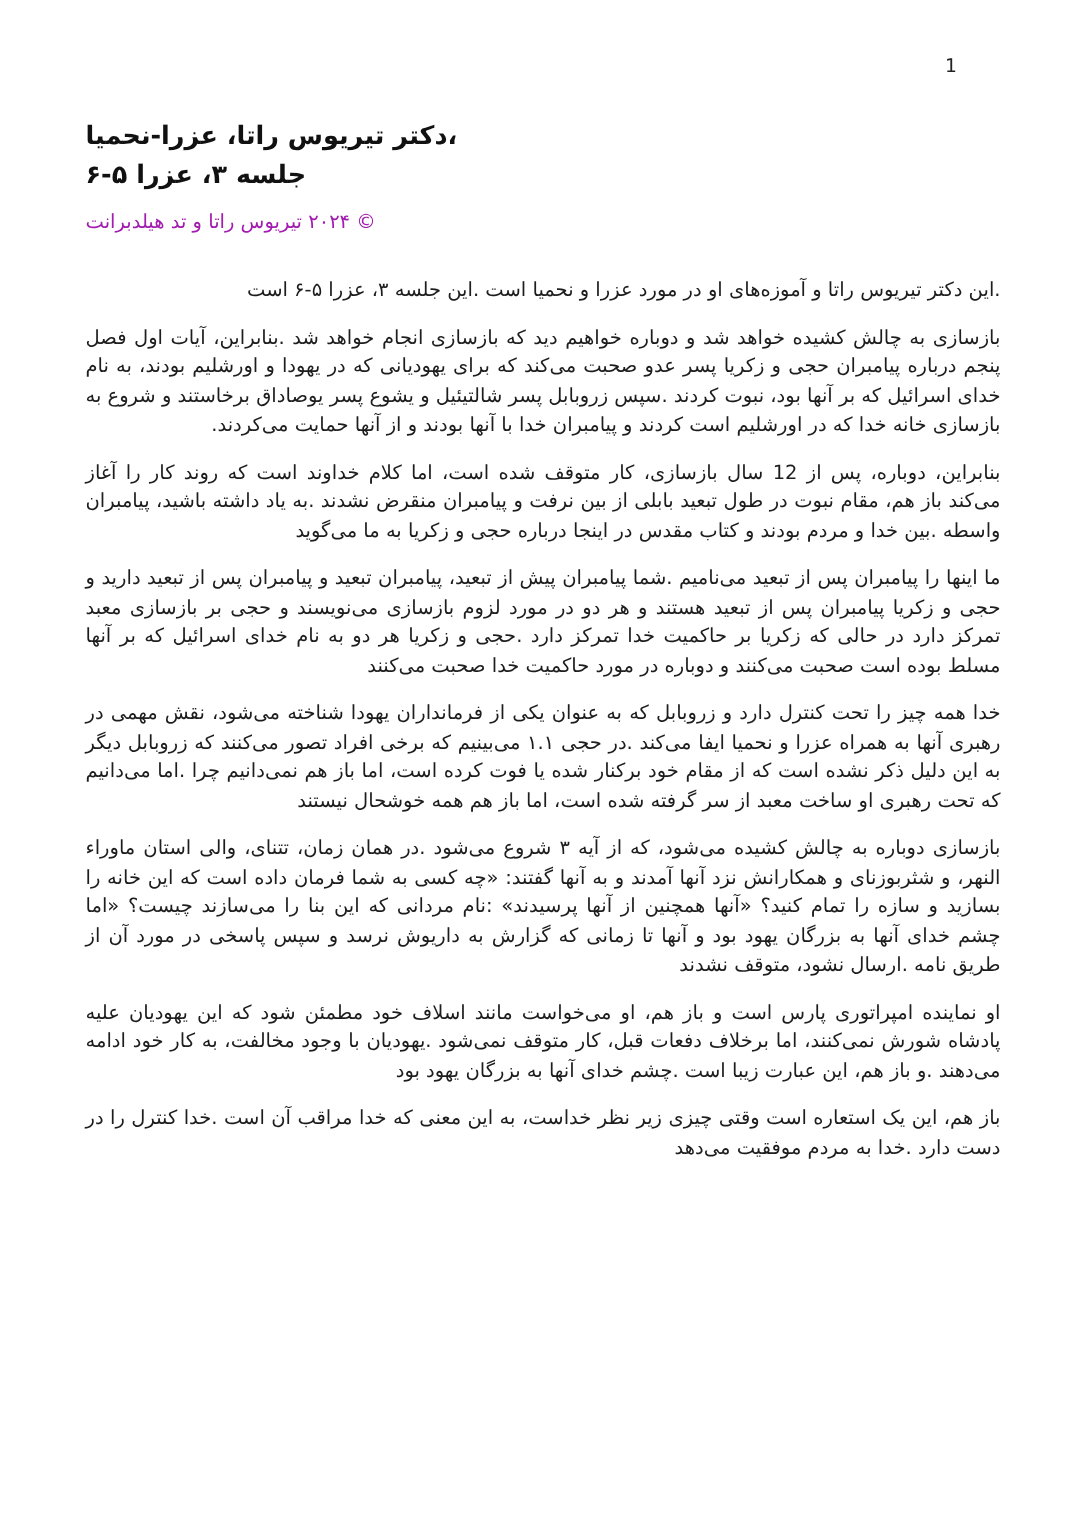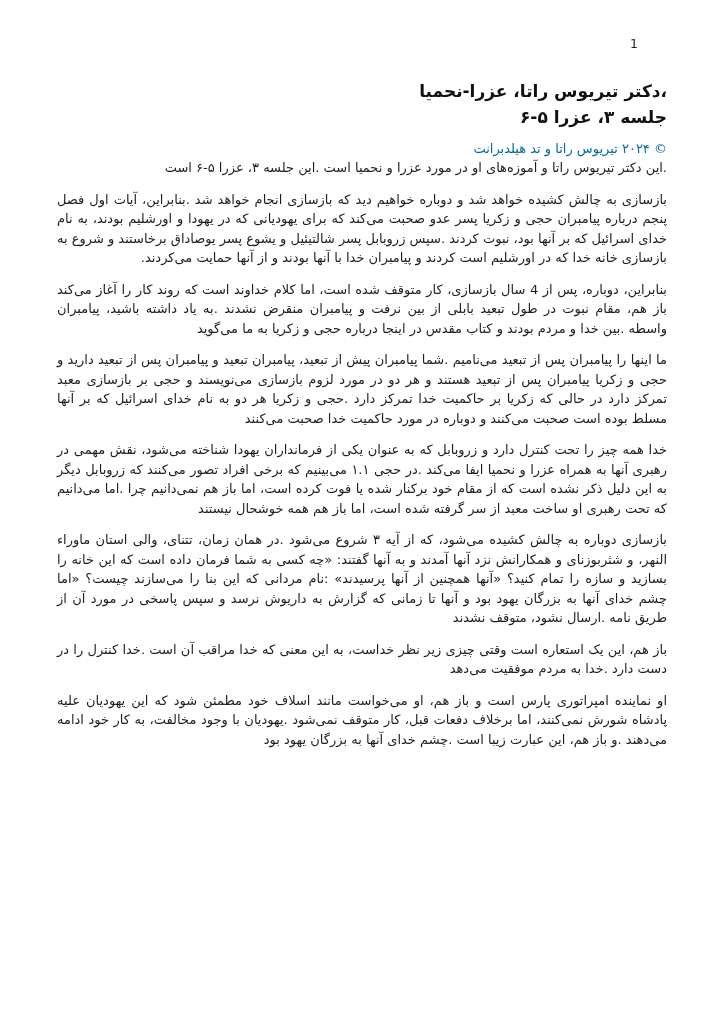--- a/index.html
+++ b/index.html
@@ -20,37 +20,38 @@
   }
   .page-num {
     position: absolute;
     top: 36px;
     right: 86px;
     font-size: 12.5px;
     color: #222;
   }
   .doc-header {
     margin-top: 44px;
-    text-align: right;
+    text-align: left;
     direction: rtl;
   }
   .title-line {
     font-size: 17px;
     font-weight: bold;
     line-height: 26px;
     color: #111;
   }
   .byline {
     margin-top: 10px;
     font-size: 13px;
     line-height: 18px;
     direction: rtl;
-    color: #0369a1;
+    color: #a21caf;
   }
   .doc-body {
+    margin-top: 26px;
     direction: rtl;
   }
   .doc-body p {
     margin: 0 0 12px 0;
     font-size: 13px;
     line-height: 19.5px;
     text-align: justify;
     text-justify: inter-word;
     color: #1d1d1d;
   }
@@ -64,21 +65,21 @@
 
   <header class="doc-header">
     <div class="title-line">،دکتر تیریوس راتا، عزرا-نحمیا</div>
     <div class="title-line">جلسه ۳، عزرا ۵-۶</div>
     <div class="byline">© ۲۰۲۴ تیریوس راتا و تد هیلدبرانت</div>
   </header>
 
   <main class="doc-body">
     <p>.این دکتر تیریوس راتا و آموزه‌های او در مورد عزرا و نحمیا است .این جلسه ۳، عزرا ۵-۶ است</p>
     <p>بازسازی به چالش کشیده خواهد شد و دوباره خواهیم دید که بازسازی انجام خواهد شد .بنابراین، آیات اول فصل پنجم درباره پیامبران حجی و زکریا پسر عدو صحبت می‌کند که برای یهودیانی که در یهودا و اورشلیم بودند، به نام خدای اسرائیل که بر آنها بود، نبوت کردند .سپس زروبابل پسر شالتیئیل و یشوع پسر یوصاداق برخاستند و شروع به بازسازی خانه خدا که در اورشلیم است کردند و پیامبران خدا با آنها بودند و از آنها حمایت می‌کردند.</p>
-    <p>بنابراین، دوباره، پس از 4 سال بازسازی، کار متوقف شده است، اما کلام خداوند است که روند کار را آغاز می‌کند باز هم، مقام نبوت در طول تبعید بابلی از بین نرفت و پیامبران منقرض نشدند .به یاد داشته باشید، پیامبران واسطه .بین خدا و مردم بودند و کتاب مقدس در اینجا درباره حجی و زکریا به ما می‌گوید</p>
+    <p>بنابراین، دوباره، پس از 12 سال بازسازی، کار متوقف شده است، اما کلام خداوند است که روند کار را آغاز می‌کند باز هم، مقام نبوت در طول تبعید بابلی از بین نرفت و پیامبران منقرض نشدند .به یاد داشته باشید، پیامبران واسطه .بین خدا و مردم بودند و کتاب مقدس در اینجا درباره حجی و زکریا به ما می‌گوید</p>
     <p>ما اینها را پیامبران پس از تبعید می‌نامیم .شما پیامبران پیش از تبعید، پیامبران تبعید و پیامبران پس از تبعید دارید و حجی و زکریا پیامبران پس از تبعید هستند و هر دو در مورد لزوم بازسازی می‌نویسند و حجی بر بازسازی معبد تمرکز دارد در حالی که زکریا بر حاکمیت خدا تمرکز دارد .حجی و زکریا هر دو به نام خدای اسرائیل که بر آنها مسلط بوده است صحبت می‌کنند و دوباره در مورد حاکمیت خدا صحبت می‌کنند</p>
     <p>خدا همه چیز را تحت کنترل دارد و زروبابل که به عنوان یکی از فرمانداران یهودا شناخته می‌شود، نقش مهمی در رهبری آنها به همراه عزرا و نحمیا ایفا می‌کند .در حجی ۱.۱ می‌بینیم که برخی افراد تصور می‌کنند که زروبابل دیگر به این دلیل ذکر نشده است که از مقام خود برکنار شده یا فوت کرده است، اما باز هم نمی‌دانیم چرا .اما می‌دانیم که تحت رهبری او ساخت معبد از سر گرفته شده است، اما باز هم همه خوشحال نیستند</p>
     <p>بازسازی دوباره به چالش کشیده می‌شود، که از آیه ۳ شروع می‌شود .در همان زمان، تتنای، والی استان ماوراء النهر، و شثربوزنای و همکارانش نزد آنها آمدند و به آنها گفتند: «چه کسی به شما فرمان داده است که این خانه را بسازید و سازه را تمام کنید؟ «آنها همچنین از آنها پرسیدند» :نام مردانی که این بنا را می‌سازند چیست؟ «اما چشم خدای آنها به بزرگان یهود بود و آنها تا زمانی که گزارش به داریوش نرسد و سپس پاسخی در مورد آن از طریق نامه .ارسال نشود، متوقف نشدند</p>
+    <p>او نماینده امپراتوری پارس است و باز هم، او می‌خواست مانند اسلاف خود مطمئن شود که این یهودیان علیه پادشاه شورش نمی‌کنند، اما برخلاف دفعات قبل، کار متوقف نمی‌شود .یهودیان با وجود مخالفت، به کار خود ادامه می‌دهند .و باز هم، این عبارت زیبا است .چشم خدای آنها به بزرگان یهود بود</p>
     <p>باز هم، این یک استعاره است وقتی چیزی زیر نظر خداست، به این معنی که خدا مراقب آن است .خدا کنترل را در دست دارد .خدا به مردم موفقیت می‌دهد</p>
-    <p>او نماینده امپراتوری پارس است و باز هم، او می‌خواست مانند اسلاف خود مطمئن شود که این یهودیان علیه پادشاه شورش نمی‌کنند، اما برخلاف دفعات قبل، کار متوقف نمی‌شود .یهودیان با وجود مخالفت، به کار خود ادامه می‌دهند .و باز هم، این عبارت زیبا است .چشم خدای آنها به بزرگان یهود بود</p>
   </main>
 
 </div>
 
 </body></html>

